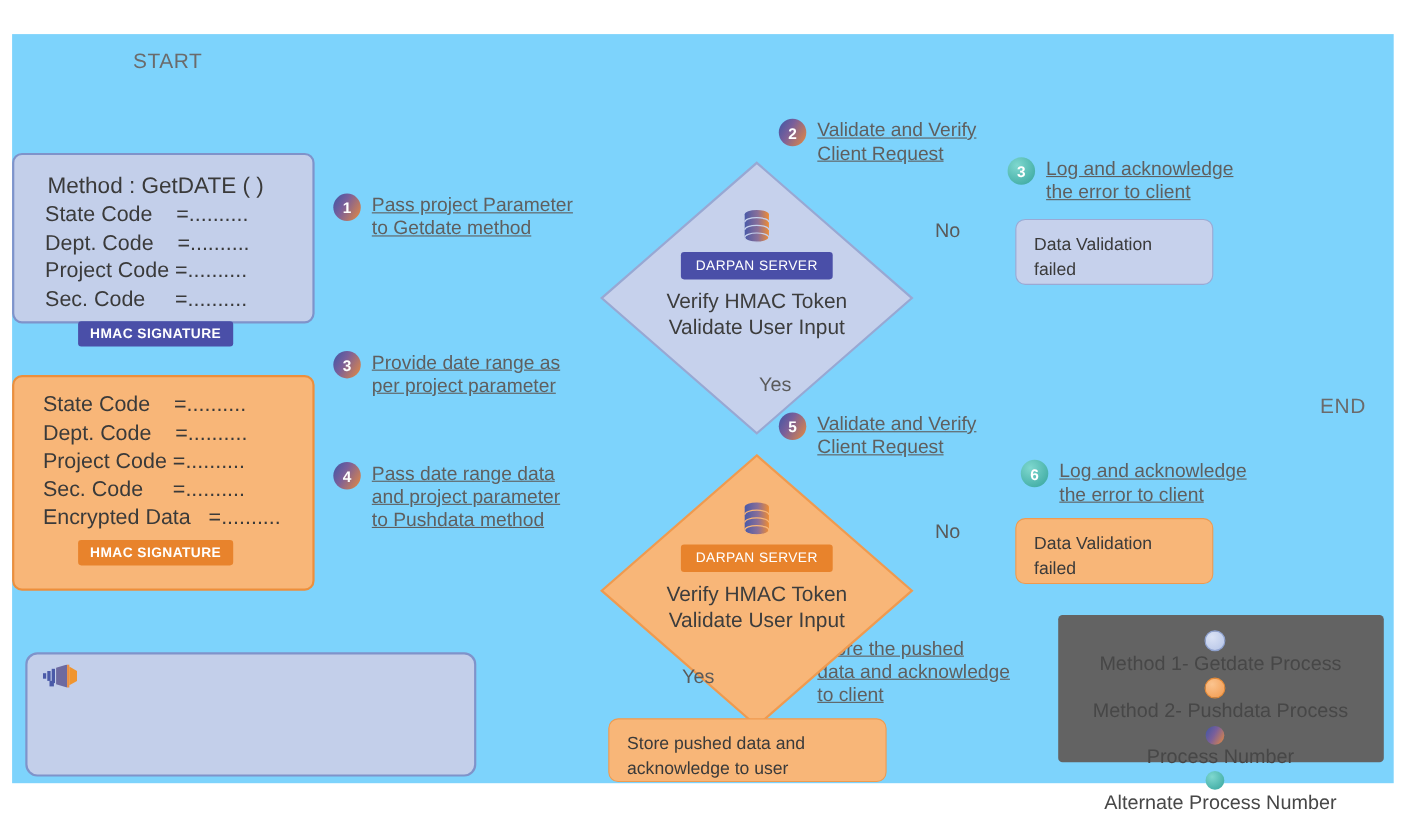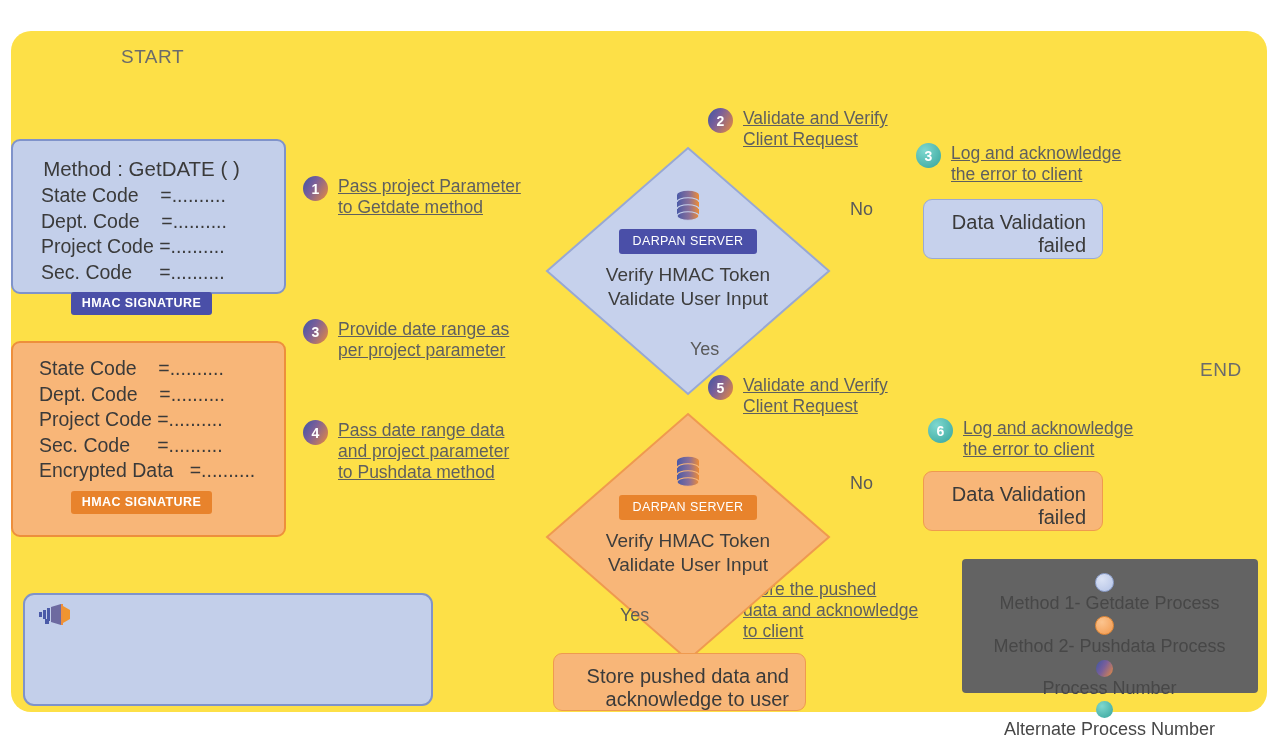--- a/index.html
+++ b/index.html
@@ -1,21 +1,20 @@
 <!DOCTYPE html>
 <html><head>
 <meta charset="utf-8">
 <style>
   html,body{margin:0;padding:0;background:#ffffff;}
   body{width:1280px;height:754px;overflow:hidden;font-family:"Liberation Sans",sans-serif;}
 
   #canvas{
     position:absolute;left:11px;top:31px;width:1256px;height:681px;
-    background:#fde047;
-    border-radius:20px;
+    background:#7dd3fc;
   }
 
   .abs{position:absolute;}
 
   
   .lbl{color:#6b6b6b;font-size:19px;letter-spacing:.5px;}
   .steptxt{color:#5f5f5f;font-size:17.5px;line-height:21px;white-space:pre-line;text-decoration:underline;}
   .yn{color:#5a5a5a;font-size:18px;}
 
   
@@ -58,21 +57,21 @@
     color:#ffffff;font-size:12.5px;font-weight:normal;letter-spacing:.4px;
     padding:5px 13px 6px;border-radius:3px;margin-bottom:9px;
   }
   .srvtag.blue{background:#4a4fa8;}
   .srvtag.orange{background:#e8832c;}
   .dtext{color:#3d3d3d;font-size:19px;line-height:24px;text-align:center;white-space:pre-line;}
 
   
   .resbox{
     border-radius:9px;box-sizing:border-box;padding:11px 16px;
-    color:#3a3a3a;font-size:20px;line-height:23px;white-space:pre-line;text-align:right;
+    color:#3a3a3a;font-size:16px;line-height:23px;white-space:pre-line;
   }
   .resbox.blue{background:#c6d1ec;border:1px solid #9aa9d4;}
   .resbox.orange{background:#f8b678;border:1px solid #ef9a4f;}
 
   
   .note{
     background:#c3cfea;border:2px solid #7f93ca;border-radius:11px;
     box-sizing:border-box;padding:9px 14px 12px 14px;
   }
   .note ul{margin:4px 0 0 0;padding-left:16px;}

